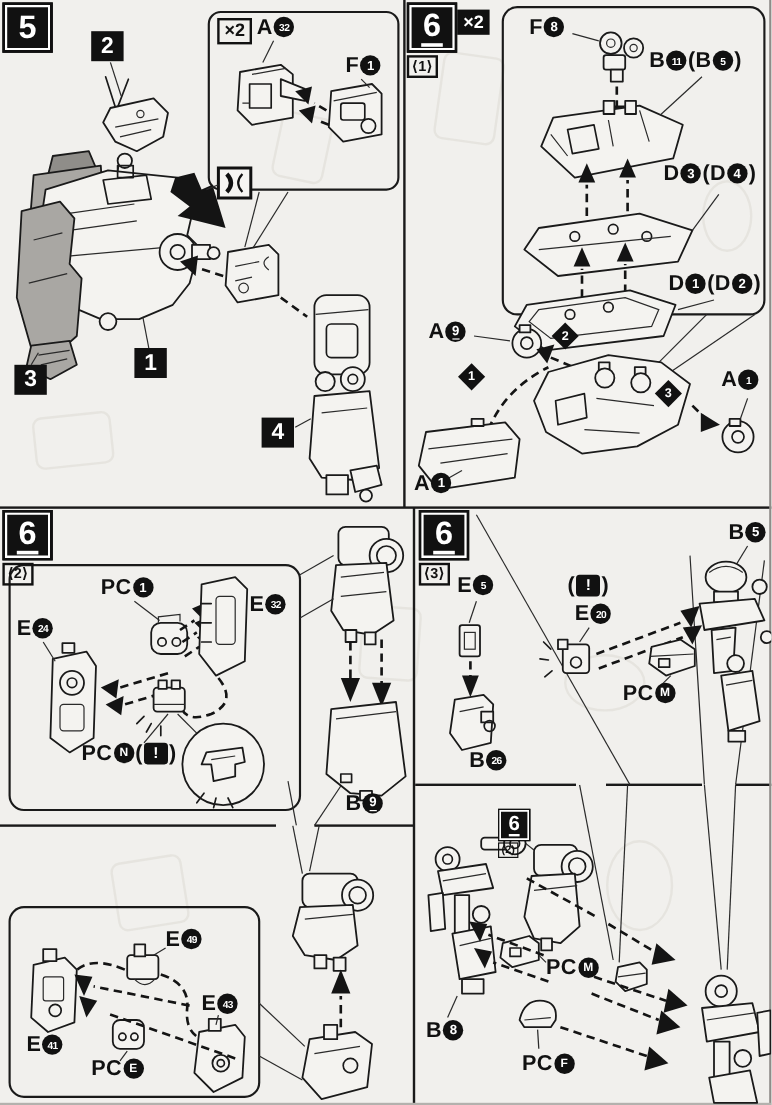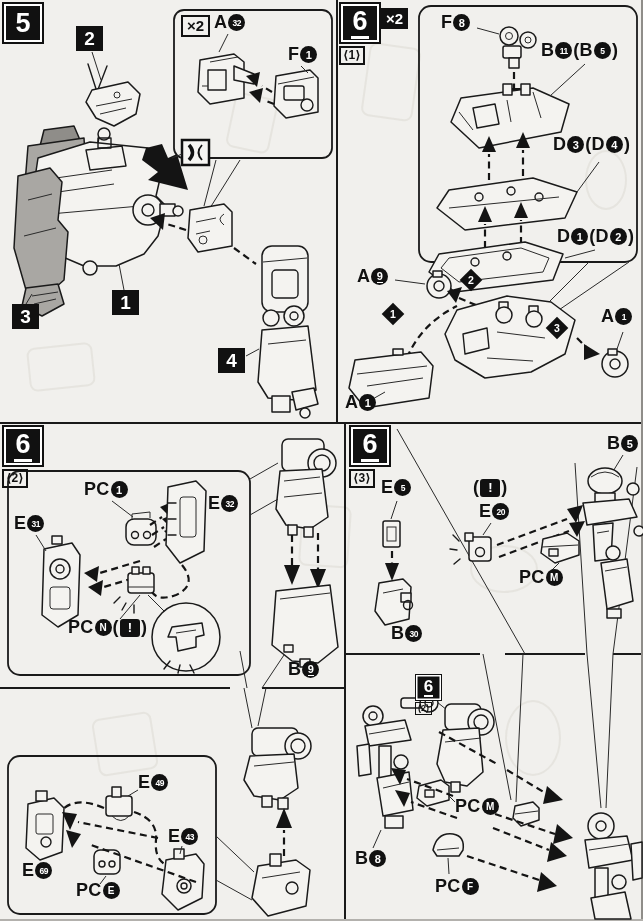--- a/index.html
+++ b/index.html
@@ -444,21 +444,21 @@
     </div>
     <div class="plabel" style="left:208px;top:70px;">
       <span class="pfx">E</span>
         <span class="circ d2">
           <span>32</span>
         </span>
     </div>
     <div class="plabel" style="left:14px;top:90px;">
       <span class="pfx">E</span>
         <span class="circ d2">
-          <span>31</span>
+          <span>24</span>
         </span>
     </div>
     <div class="plabel" style="left:68px;top:194px;">
       <span class="pfx">PC</span>
         <span class="circ ltr">
           <span>N</span>
         </span>
       <span class="pfx">(</span>
       <span class="caution-box">!</span>
       <span class="pfx">)</span>
@@ -529,21 +529,21 @@
     </div>
     <div class="plabel" style="left:36px;top:54px;">
       <span class="pfx">E</span>
         <span class="circ d2">
           <span>5</span>
         </span>
     </div>
     <div class="plabel" style="left:46px;top:200px;">
       <span class="pfx">B</span>
         <span class="circ d2">
-          <span>30</span>
+          <span>26</span>
         </span>
     </div>
     <div class="plabel" style="left:128px;top:54px;">
       <span class="pfx">(</span>
       <span class="caution-box">!</span>
       <span class="pfx">)</span>
     </div>
     <div class="plabel" style="left:134px;top:78px;">
       <span class="pfx">E</span>
         <span class="circ d2">
@@ -628,21 +628,21 @@
     </div>
     <div class="plabel" style="left:168px;top:138px;">
       <span class="pfx">E</span>
         <span class="circ d2">
           <span>43</span>
         </span>
     </div>
     <div class="plabel" style="left:22px;top:172px;">
       <span class="pfx">E</span>
         <span class="circ d2">
-          <span>69</span>
+          <span>41</span>
         </span>
     </div>
     <div class="plabel" style="left:76px;top:192px;">
       <span class="pfx">PC</span>
         <span class="circ ltr">
           <span>E</span>
         </span>
     </div>
   </div>
 

